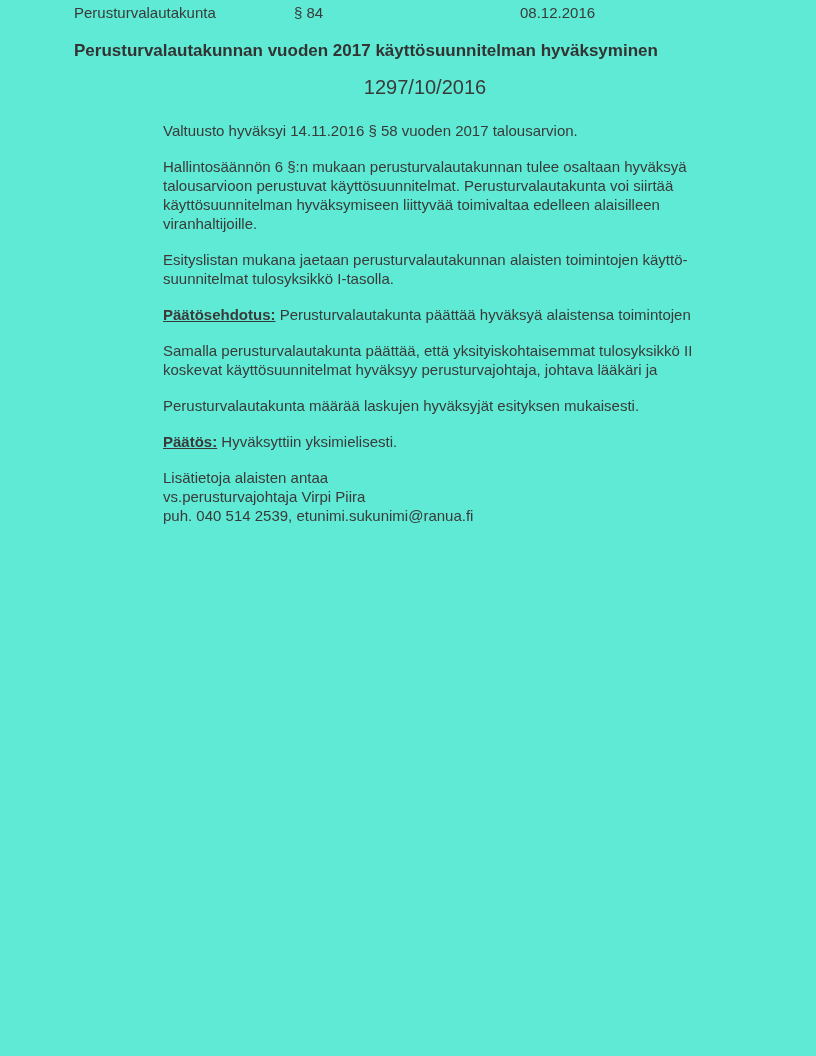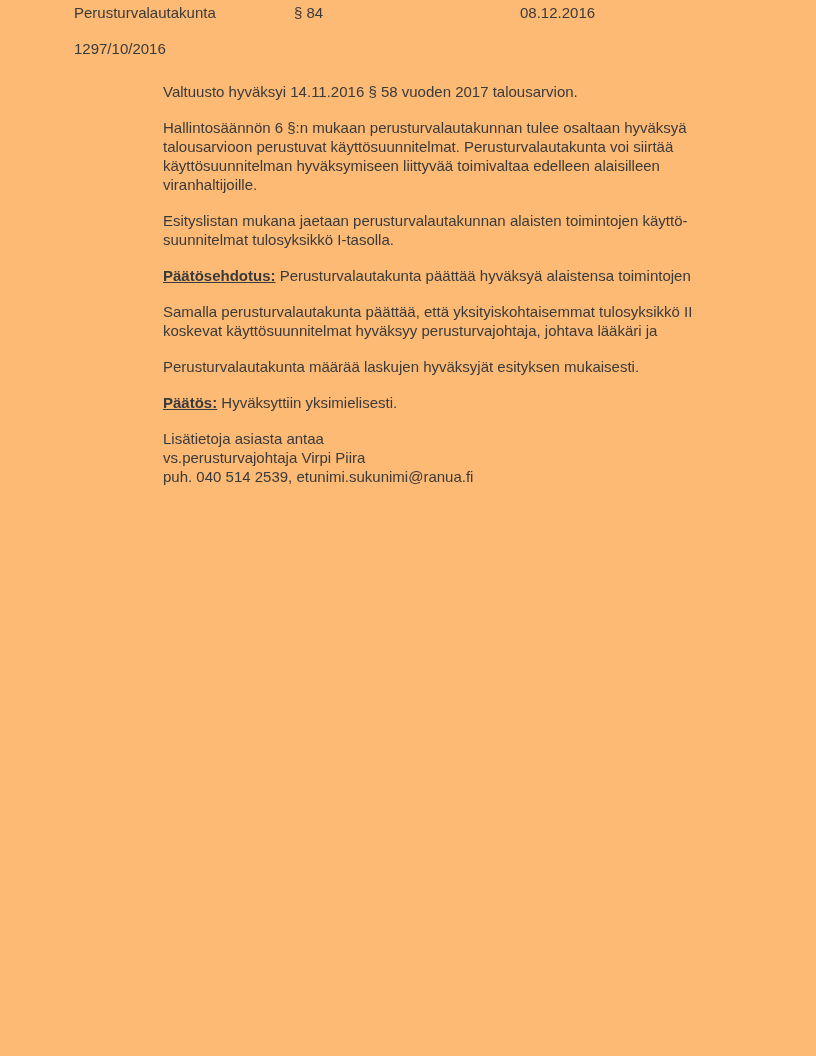--- a/index.html
+++ b/index.html
@@ -4,21 +4,21 @@
 <style>
   html, body {
     margin: 0;
     padding: 0;
     background: #ffffff;
   }
   .page {
     position: relative;
     width: 816px;
     height: 1056px;
-    background: #fdba74;
+    background: #5eead4;
     box-sizing: border-box;
     padding: 3px 40px 0 74px;
     font-family: "Liberation Sans", sans-serif;
     color: #3a3a3a;
     overflow: hidden;
   }
   .header-row {
     font-size: 15px;
     line-height: 19px;
     white-space: nowrap;
@@ -37,22 +37,23 @@
   .doc-title {
     margin: 18px 0 0 0;
     font-size: 17px;
     font-weight: bold;
     line-height: 21px;
     color: #333333;
     white-space: nowrap;
   }
   .case-number {
     margin-top: 17px;
-    font-size: 15px;
+    font-size: 20px;
     line-height: 19px;
+    text-align: center;
   }
   .subheading {
     margin-top: 18px;
     font-size: 15px;
     line-height: 19px;
   }
   .doc-body {
     margin-top: 24px;
     margin-left: 89px;
     font-size: 15px;
@@ -71,20 +72,21 @@
 </style>
 </head>
 <body>
 
 <div class="page">
 
   <div class="header-row">
     <span class="hdr-committee">Perusturvalautakunta</span><span class="hdr-section">§ 84</span><span class="hdr-date">08.12.2016</span>
   </div>
 
+  <h1 class="doc-title">Perusturvalautakunnan vuoden 2017 käyttösuunnitelman hyväksyminen</h1>
 
   <div class="case-number">1297/10/2016</div>
 
 
   <div class="doc-body">
       <div class="para">
         <div class="line">Valtuusto hyväksyi 14.11.2016 § 58 vuoden 2017 talousarvion.</div>
       </div>
       <div class="para">
         <div class="line">Hallintosäännön 6 §:n mukaan perusturvalautakunnan tulee osaltaan hyväksyä</div>
@@ -103,19 +105,19 @@
         <div class="line">Samalla perusturvalautakunta päättää, että yksityiskohtaisemmat tulosyksikkö II</div>
         <div class="line">koskevat käyttösuunnitelmat hyväksyy perusturvajohtaja, johtava lääkäri ja</div>
       </div>
       <div class="para">
         <div class="line">Perusturvalautakunta määrää laskujen hyväksyjät esityksen mukaisesti.</div>
       </div>
       <div class="para">
         <div class="line"><span class="decision-label">Päätös:</span> Hyväksyttiin yksimielisesti.</div>
       </div>
       <div class="para">
-        <div class="line">Lisätietoja asiasta antaa</div>
+        <div class="line">Lisätietoja alaisten antaa</div>
         <div class="line">vs.perusturvajohtaja Virpi Piira</div>
         <div class="line">puh. 040 514 2539, etunimi.sukunimi@ranua.fi</div>
       </div>
     </div>
 
 </div>
 
 </body></html>

